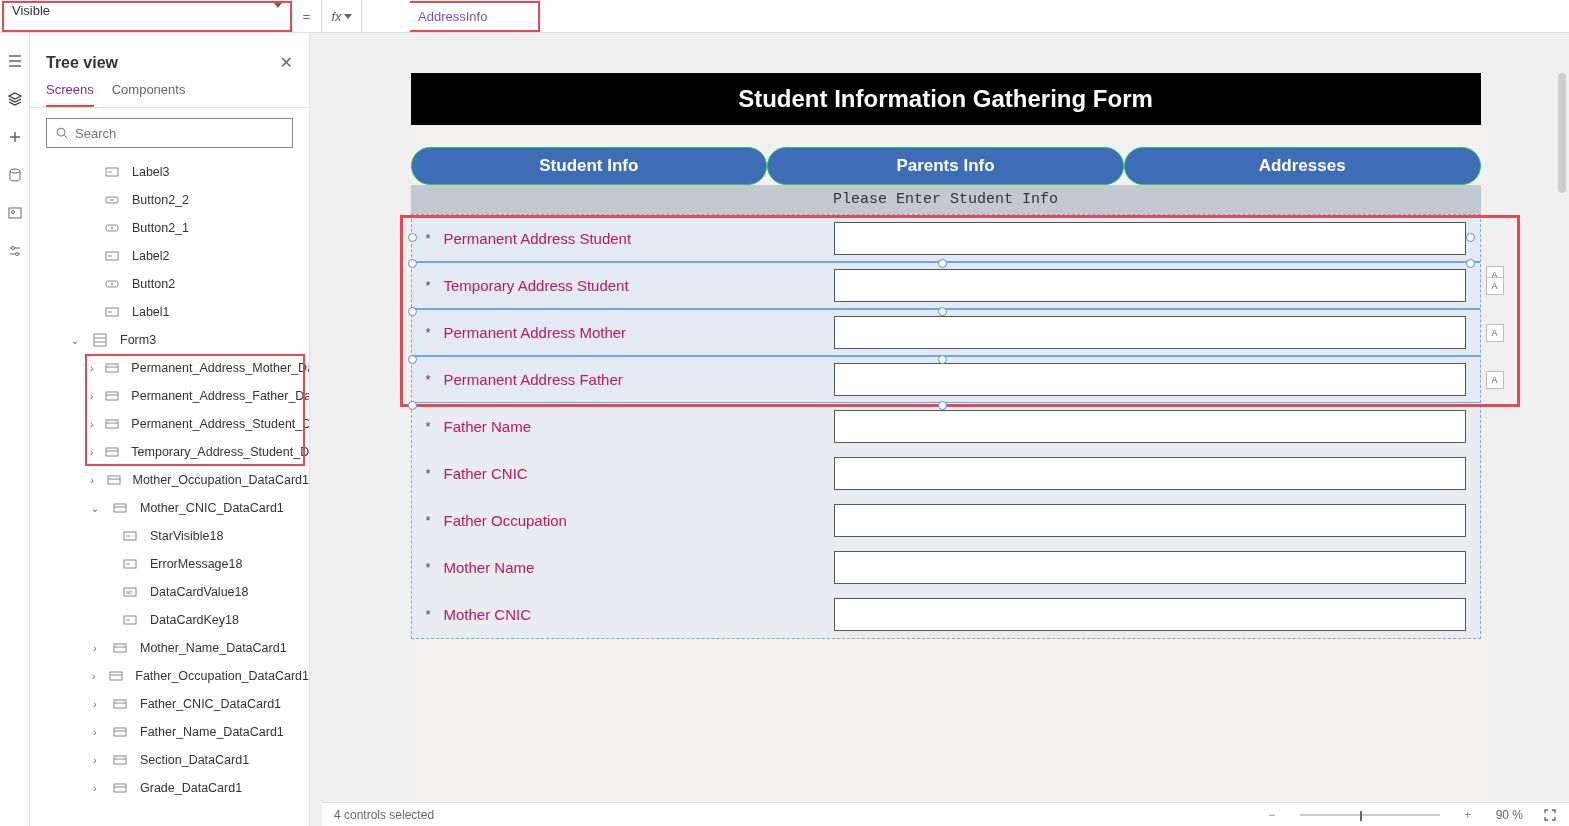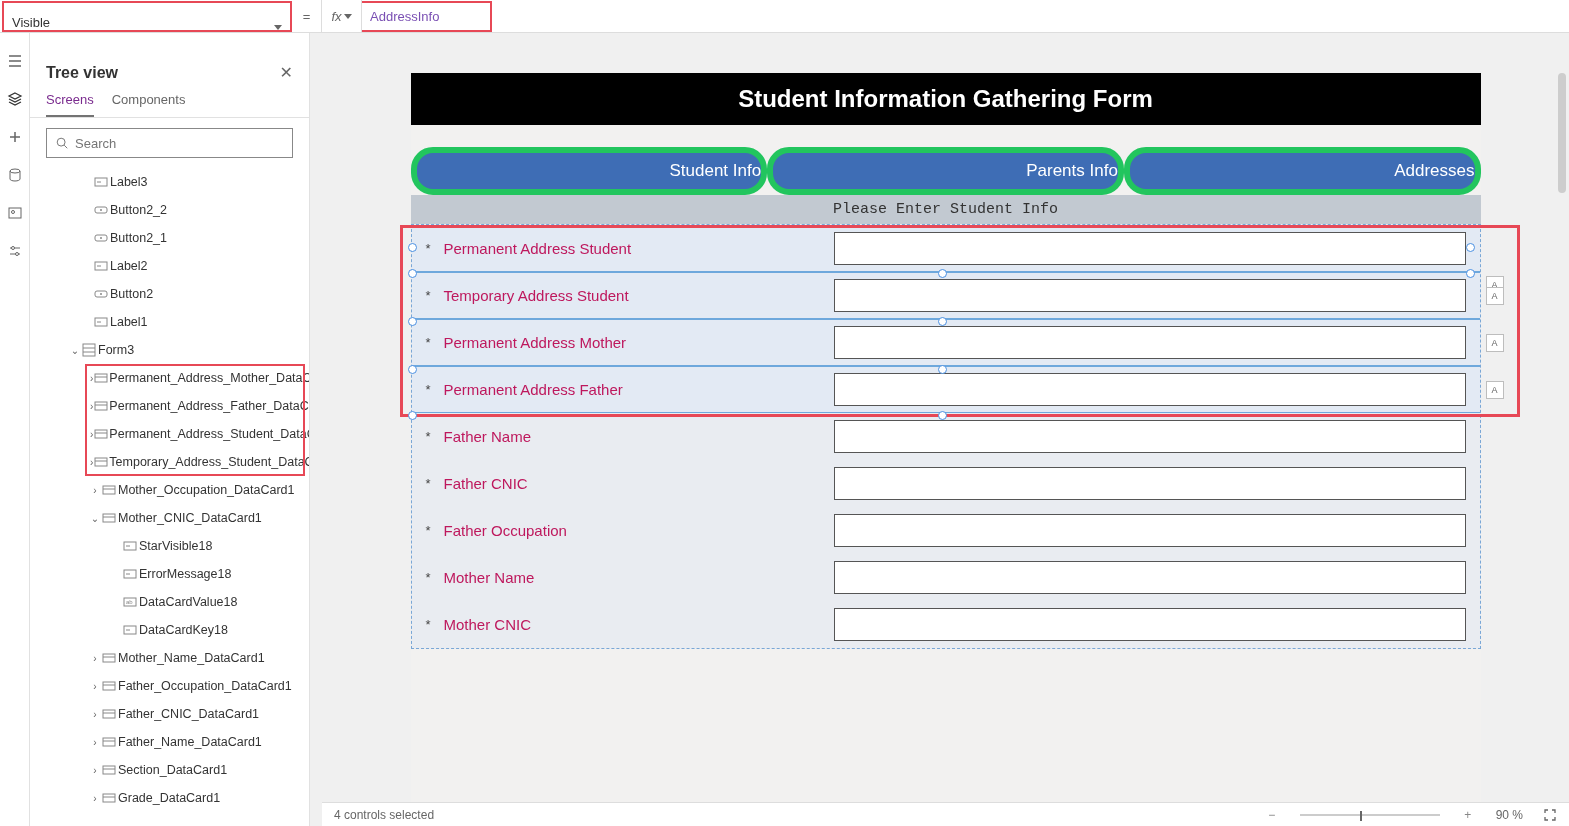--- a/index.html
+++ b/index.html
@@ -1,47 +1,47 @@
 <!DOCTYPE html>
 <html><head>
 <meta charset="utf-8">
 <style>
 * { margin: 0; padding: 0; box-sizing: border-box; font-family: "Segoe UI", Arial, sans-serif; }
 body { background: #fff; width: 1569px; height: 826px; overflow: hidden; font-size: 13px; color: #333; }
 
 
 .formula-bar { display: flex; align-items: center; height: 33px; border-bottom: 1px solid #ddd; background: #fff; }
-.prop-dropdown { width: 290px; height: 31px; border: 2px solid #e74856; margin-left: 2px; display: flex; align-items: flex-end; justify-content: space-between; padding: 0 8px; background: #fff; }
+.prop-dropdown { width: 290px; height: 31px; border: 2px solid #e74856; margin-left: 2px; display: flex; align-items: flex-start; justify-content: space-between; padding: 0 8px; background: #fff; }
 .prop-dropdown span { color: #333; }
 .chevron-down { width: 0; height: 0; border-left: 4px solid transparent; border-right: 4px solid transparent; border-top: 5px solid #666; }
 .eq { width: 30px; text-align: center; color: #666; border-right: 1px solid #ddd; height: 100%; display: flex; align-items: center; justify-content: center; }
 .fx { width: 40px; font-style: italic; color: #666; display: flex; align-items: center; justify-content: center; border-right: 1px solid #ddd; height: 100%; gap: 2px; }
-.formula-input { flex: 0 0 130px; height: 31px; border: 2px solid #e74856; border-left: none; color: #7a4fb3; padding: 0 8px; display: flex; align-items: center; background: #fff; }
+.formula-input { flex: 0 0 130px; height: 31px; border: 2px solid #e74856; border-left: none; color: #7a4fb3; padding: 0 8px; display: flex; align-items: center; background: #fff; margin-left: 48px; }
 
 .main-row { display: flex; height: calc(100% - 33px); }
 
 
 .left-rail { width: 30px; border-right: 1px solid #e1e1e1; display: flex; flex-direction: column; align-items: center; padding-top: 20px; gap: 22px; color: #666; }
 .left-rail svg { width: 16px; height: 16px; }
 
 
 .tree-panel { width: 280px; border-right: 1px solid #e1e1e1; display: flex; flex-direction: column; background: #fff; }
-.tree-header { display: flex; align-items: center; justify-content: space-between; padding: 30px 16px 4px; }
+.tree-header { display: flex; align-items: center; justify-content: space-between; padding: 20px 16px 4px; }
 .tree-header h2 { font-size: 16px; font-weight: 600; color: #333; }
 .close-x { font-size: 16px; color: #666; cursor: pointer; }
 .tree-tabs { display: flex; gap: 18px; padding: 6px 16px 0; border-bottom: 1px solid #e1e1e1; }
 .tree-tab { padding-bottom: 8px; color: #666; cursor: pointer; }
-.tree-tab.active { color: #7a2b8e; border-bottom: 2px solid #737373; }
+.tree-tab.active { color: #7a2b8e; border-bottom: 2px solid #ef4444; }
 .search-wrap { padding: 10px 16px; }
 .search-box { display: flex; align-items: center; border: 1px solid #888; height: 30px; padding: 0 8px; gap: 6px; }
 .search-box svg { width: 14px; height: 14px; color: #666; }
 .search-box input { border: none; outline: none; flex: 1; font-size: 13px; }
 
 .tree-scroll { flex: 1; overflow-y: auto; overflow-x: hidden; padding-bottom: 10px; }
-.tree-item { display: flex; align-items: center; height: 28px; padding-left: 0; gap: 1px; cursor: pointer; color: #333; white-space: nowrap; }
+.tree-item { display: flex; align-items: center; height: 28px; padding-left: 0; gap: 12px; cursor: pointer; color: #333; white-space: nowrap; }
 .tree-item .chev { width: 10px; display: flex; justify-content: center; color: #666; font-size: 10px; }
 .tree-item .ticon { width: 16px; display: flex; justify-content: center; }
 .tree-item .label { font-size: 12.5px; }
 .depth-2 { padding-left: 52px; }
 .depth-form { padding-left: 40px; }
 .depth-card { padding-left: 60px; }
 .depth-cardchild { padding-left: 92px; }
 
 .highlight-box { position: relative; }
 .highlight-box::before { content:""; position: absolute; left: 55px; right: 4px; top: 0; bottom: 0; border: 2px solid #e74856; pointer-events: none; }
@@ -49,21 +49,21 @@
 
 .ico-label svg, .ico-btn svg, .ico-card svg, .ico-form svg, .ico-key svg, .ico-ab svg, .ico-err svg { width: 14px; height: 14px; }
 
 
 .canvas-wrap { flex: 1; background: #f0f0f0; display: flex; flex-direction: column; position: relative; padding-left: 12px; }
 .canvas-area { flex: 1; overflow: auto; display: flex; justify-content: center; padding: 40px 0 0; }
 .device { width: 1070px; background: #f2f1f0; position: relative; }
 
 .app-header { background: #000; color: #fff; text-align: center; font-size: 24px; font-weight: 700; padding: 12px 0; }
 .tabs-row { display: flex; margin-top: 22px; gap: -1px; }
-.tab-pill { flex: 1; background: #3e6db5; color: #fff; text-align: right; padding: 8px 0; font-weight: 400; font-size: 17px; border-radius: 22px; border: 6px solid #22c55e; }
+.tab-pill { flex: 1; background: #3e6db5; color: #fff; text-align: center; padding: 8px 0; font-weight: 700; font-size: 17px; border-radius: 22px; border: 1px solid #22c55e; }
 .subtitle { text-align: center; color: #333; font-size: 15px; padding: 6px 0; background: #c2c9d1; margin-top: 0; font-family: Liberation Mono, monospace; }
 
 .form-body { background: #e9ecf1; padding: 0; position: relative; }
 .form-row { display: flex; align-items: center; height: 47px; padding: 0 14px; position: relative; }
 .form-row.sel { background: #e3eaf4; border-top: 1px solid #6ea8dc; border-bottom: 1px solid #6ea8dc; }
 .asterisk { color: #444; width: 18px; }
 .flabel { width: 390px; color: #be185d; font-size: 15px; }
 .finput { flex: 1; height: 33px; border: 1px solid #555; background: #fff; }
 
 

